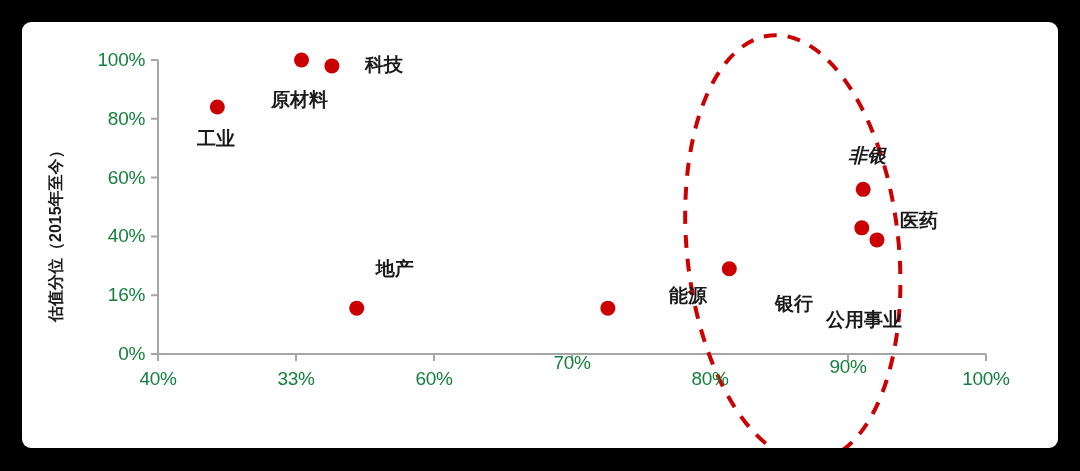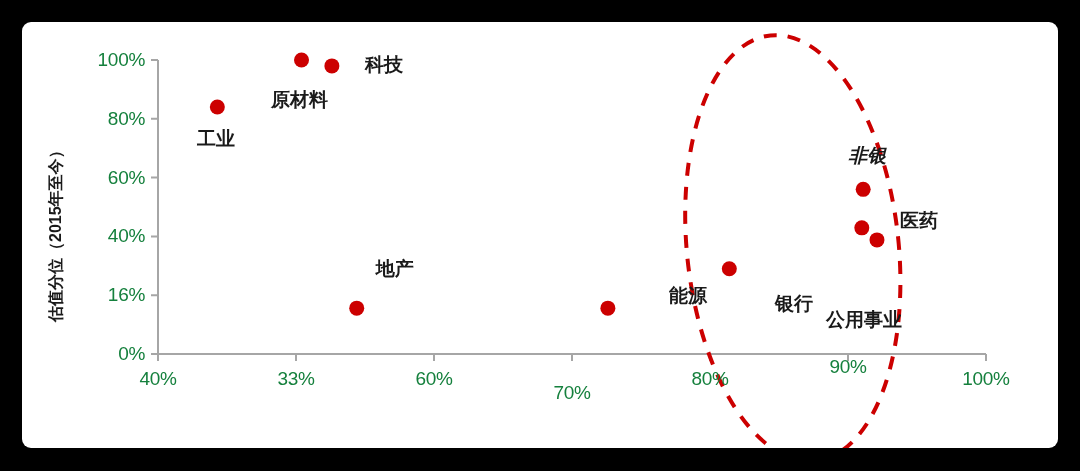--- a/index.html
+++ b/index.html
@@ -134,21 +134,21 @@
           <div class="point-label" style="left: 841.98px; top: 249.928px; margin-top: 48px;">公用事业</div>
           <div class="tick-label ytick" style="left: 40px; width: 83px; top: 332px;">0%</div>
           <div class="tick-label ytick" style="left: 40px; width: 83px; top: 273.2px;">16%</div>
           <div class="tick-label ytick" style="left: 40px; width: 83px; top: 214.4px;">40%</div>
           <div class="tick-label ytick" style="left: 40px; width: 83px; top: 155.6px;">60%</div>
           <div class="tick-label ytick" style="left: 40px; width: 83px; top: 96.8px;">80%</div>
           <div class="tick-label ytick" style="left: 40px; width: 83px; top: 38px;">100%</div>
           <div class="tick-label xtick" style="left: 136px; top: 346px;">40%</div>
           <div class="tick-label xtick" style="left: 274px; top: 346px;">33%</div>
           <div class="tick-label xtick" style="left: 412px; top: 346px;">60%</div>
-          <div class="tick-label xtick" style="left: 550px; top: 360px;">70%</div>
+          <div class="tick-label xtick" style="left: 550px; top: 330px;">70%</div>
           <div class="tick-label xtick" style="left: 688px; top: 346px;">80%</div>
           <div class="tick-label xtick" style="left: 826px; top: 334px;">90%</div>
           <div class="tick-label xtick" style="left: 964px; top: 346px;">100%</div>
         </div>
 
       <div class="axis-title" id="y-axis-title" style="left: 24px; top: 300px;">估值分位（2015年至今）</div>
 
 
     </div>
   </div>

